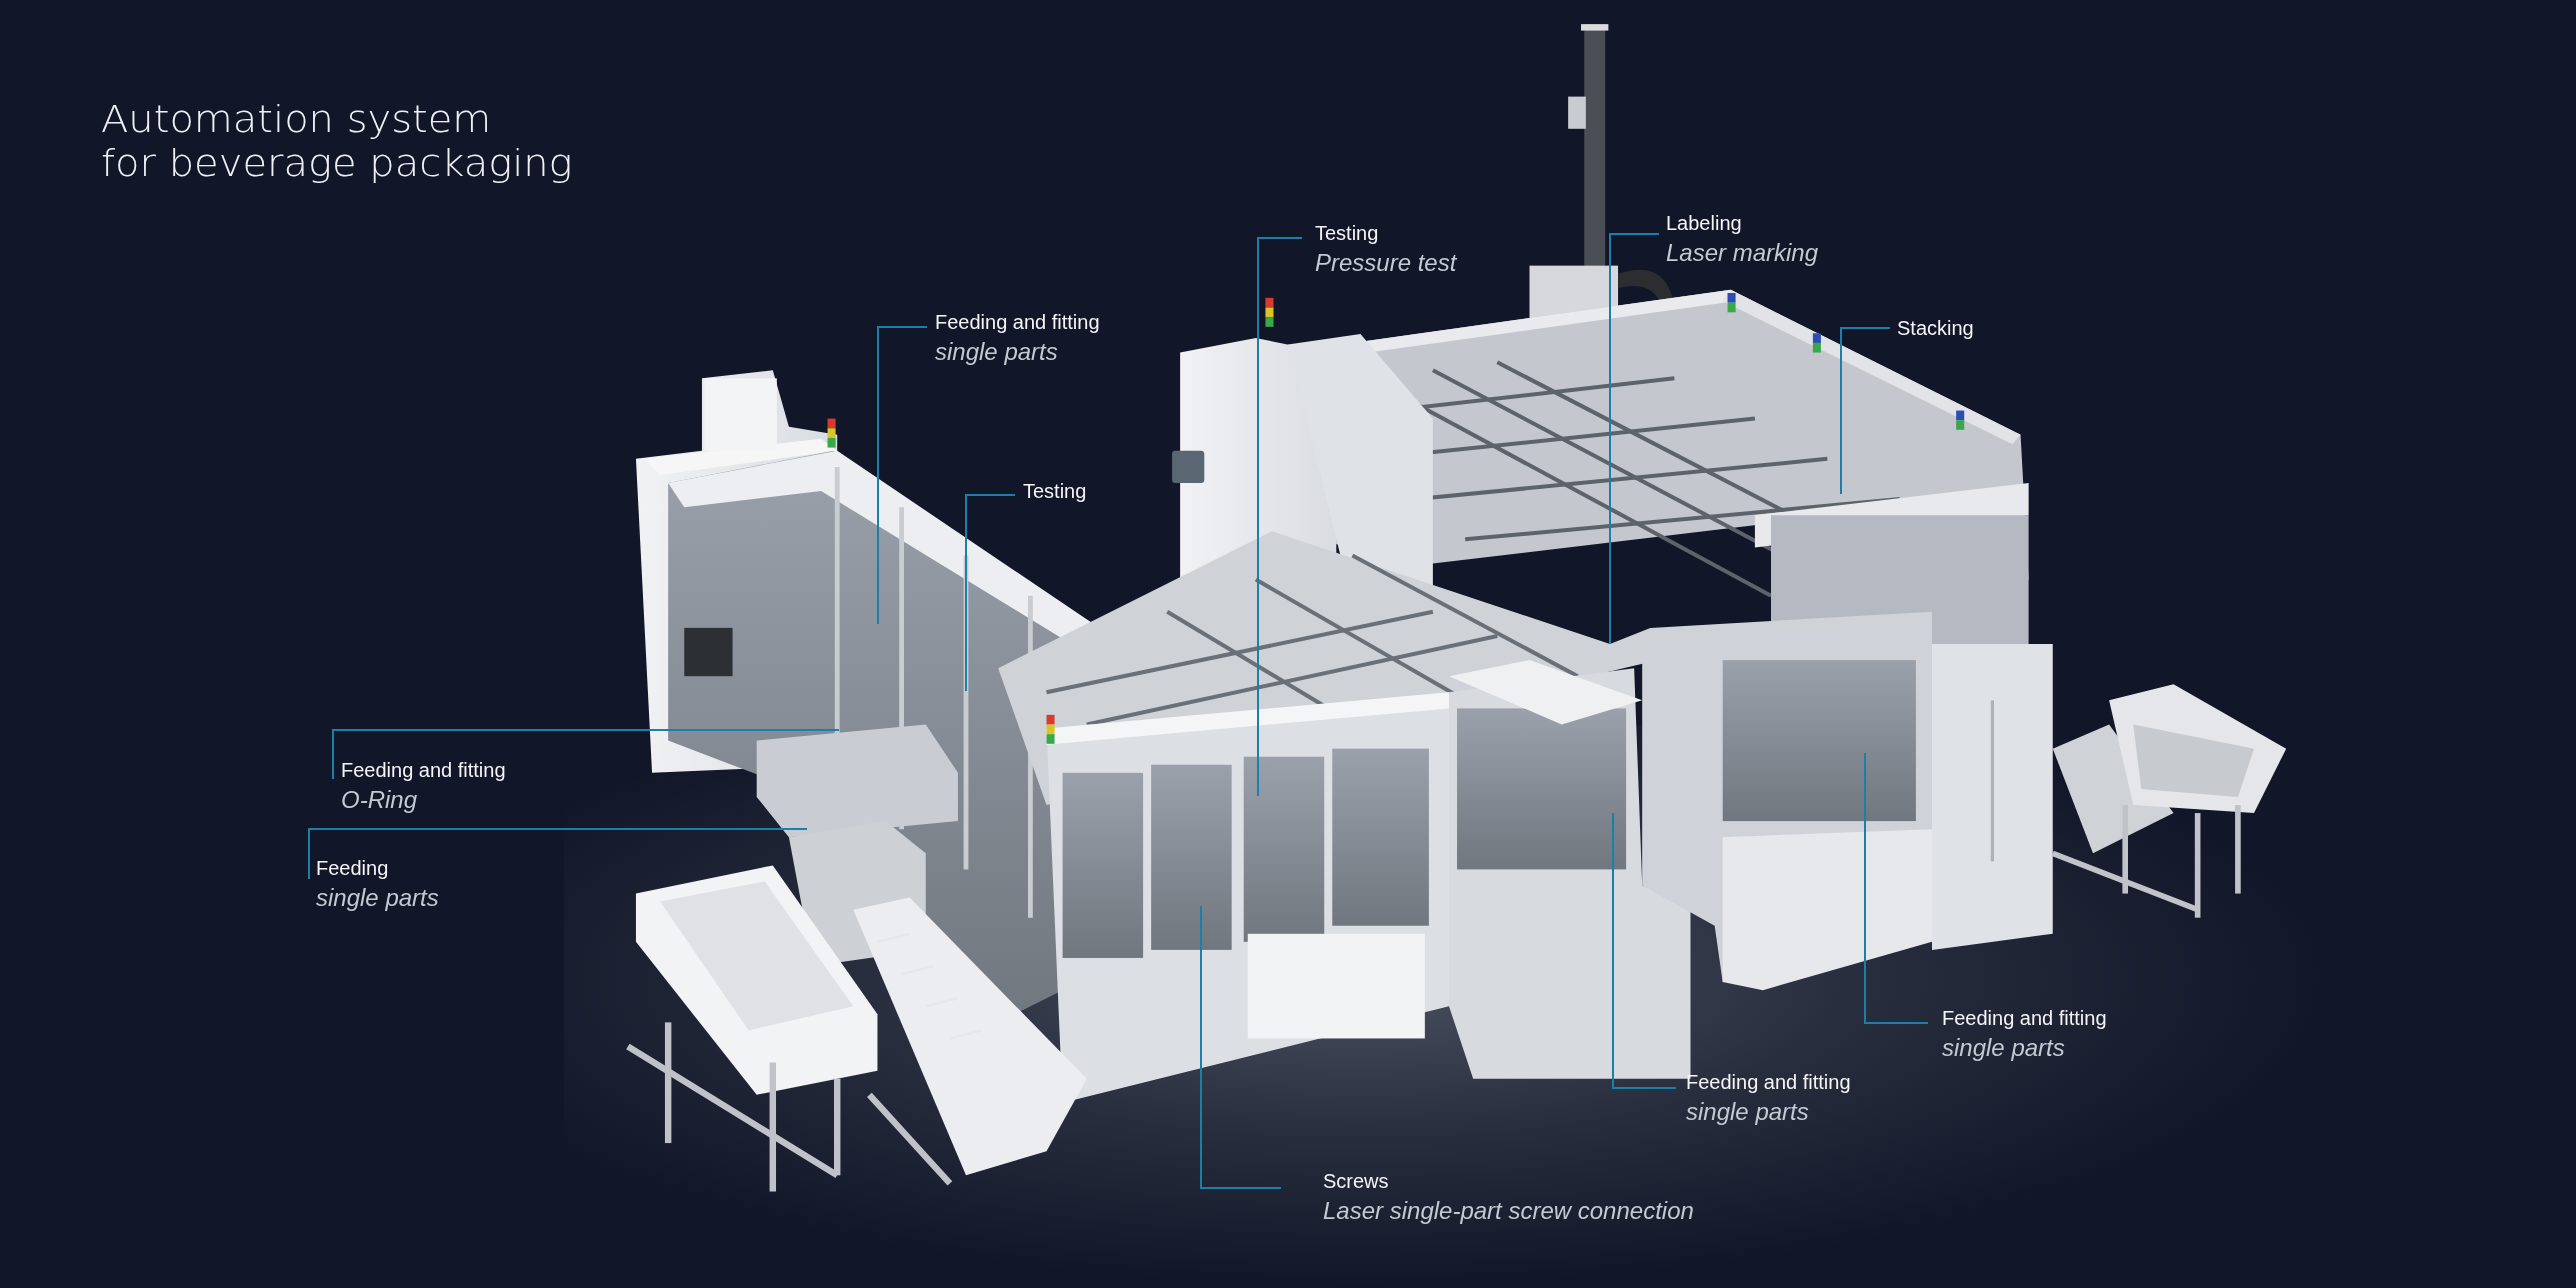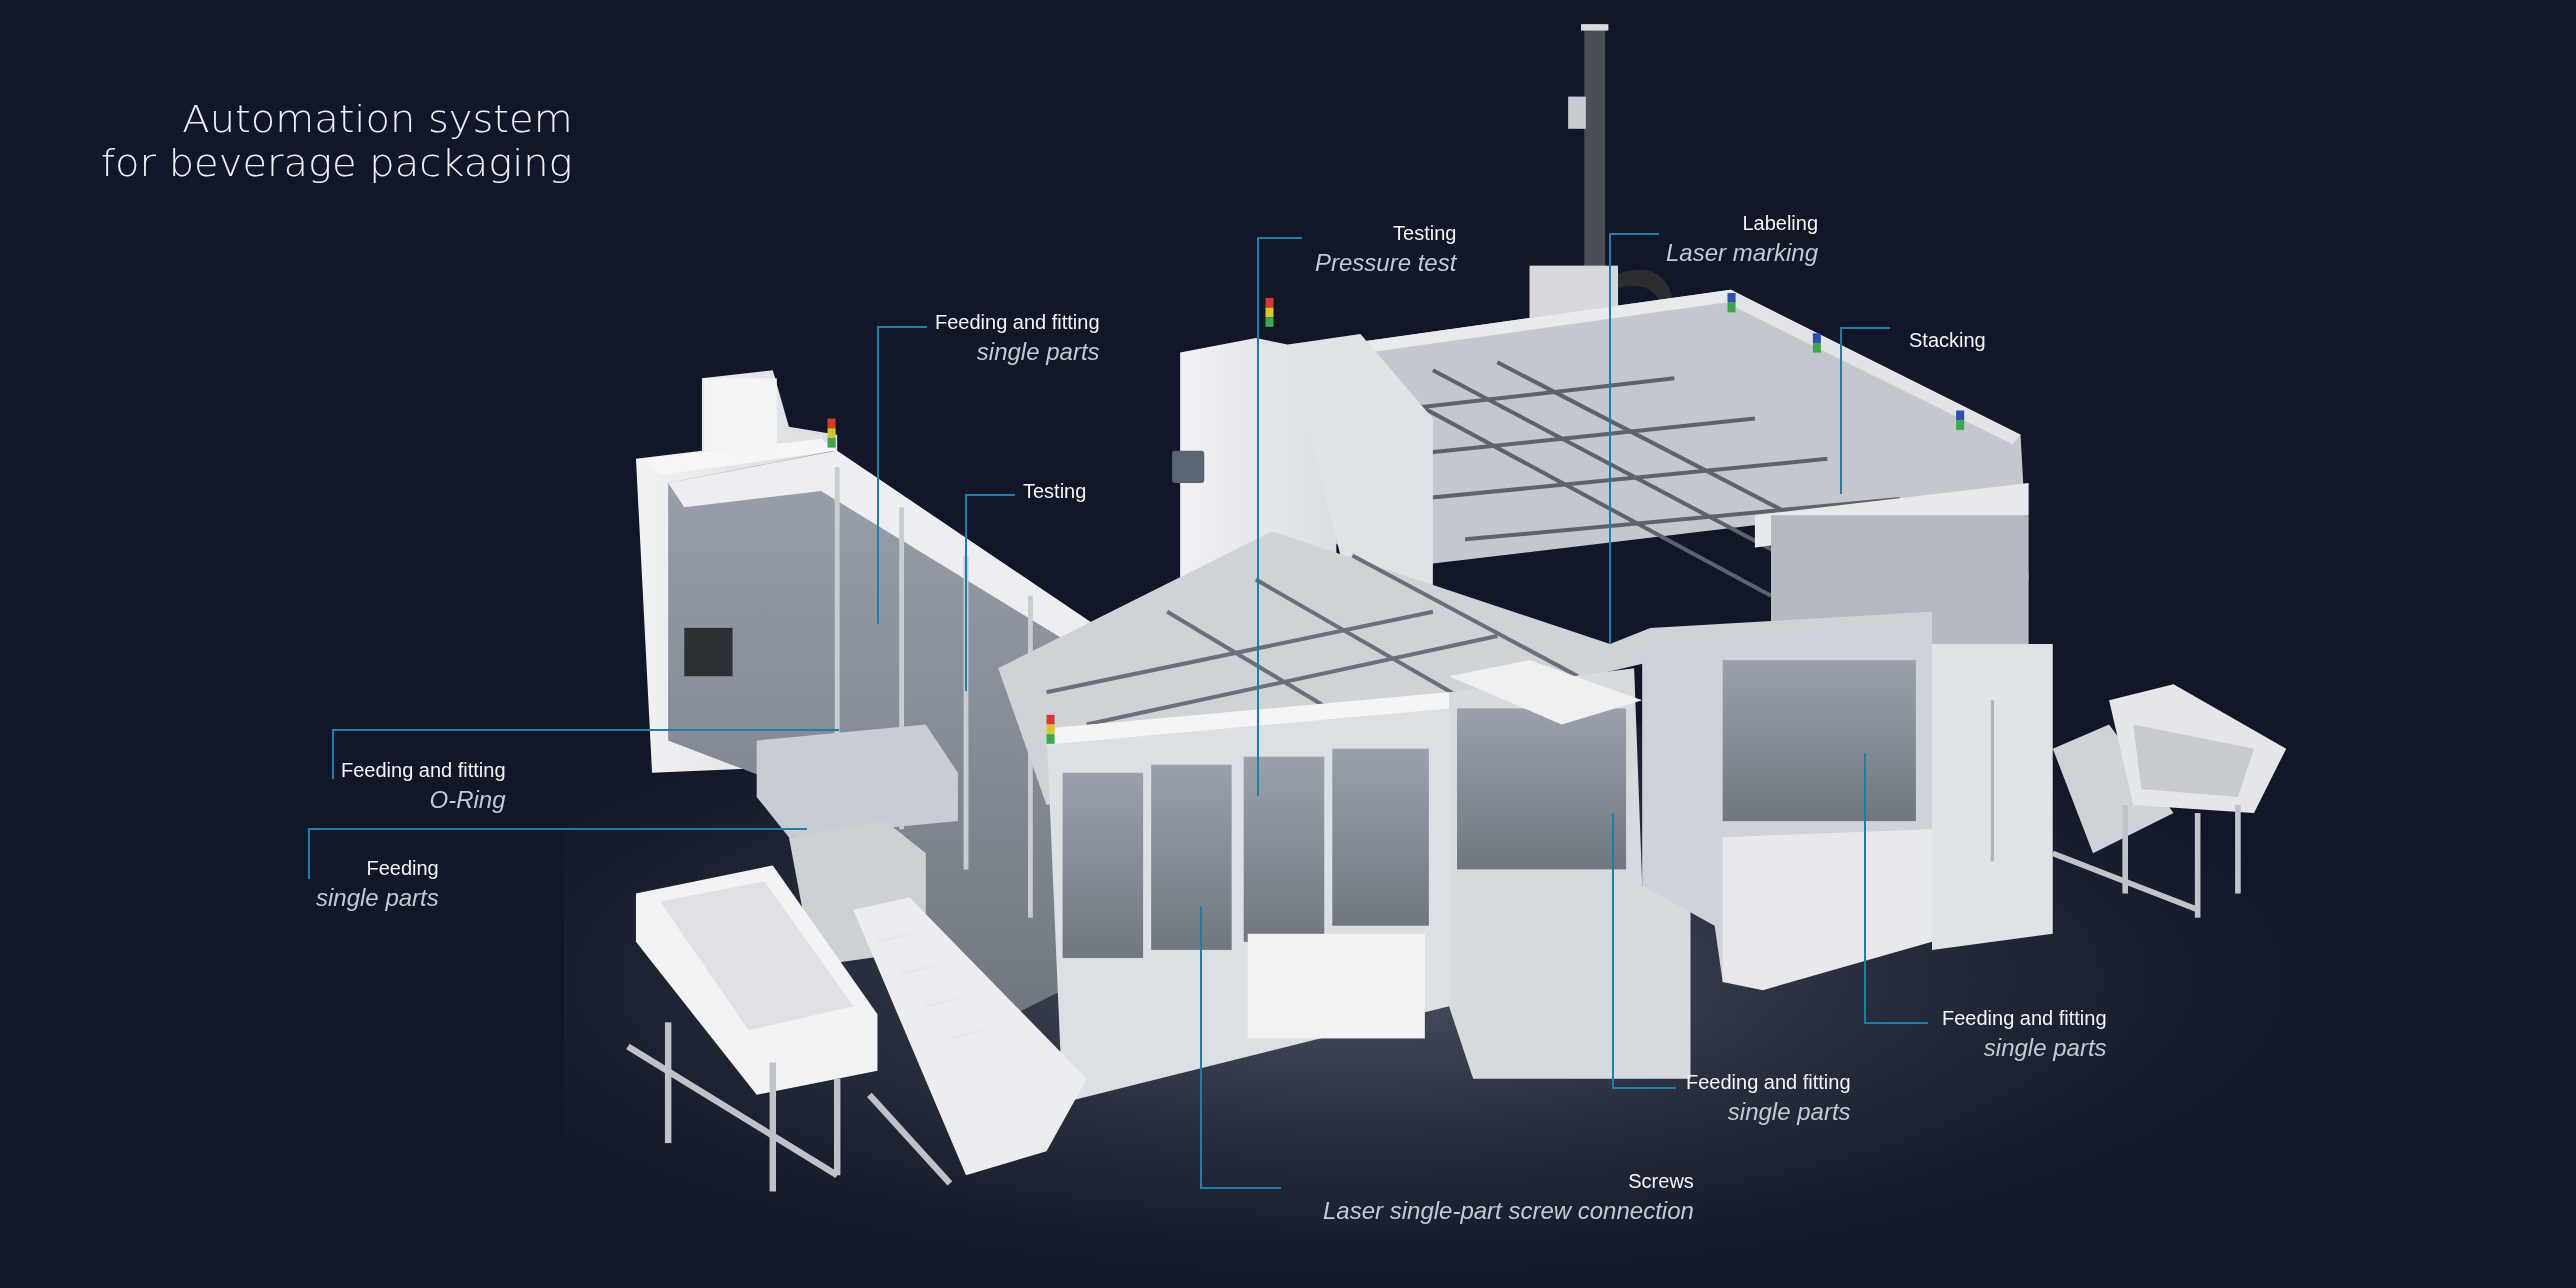--- a/index.html
+++ b/index.html
@@ -1,21 +1,21 @@
 <!DOCTYPE html>
 <html style="font-size:13px"><head>
 <meta charset="utf-8">
 <style>
   html, body { margin: 0; padding: 0; }
   body {
     width: 2576px; height: 1288px; overflow: hidden; position: relative;
     background: #111628;
     font-family: "Liberation Sans", sans-serif;
   }
-  #stage { position: absolute; inset: 0; text-align: right; }
+  #stage { position: absolute; inset: 0; }
   .floor-glow {
     position: absolute; left: 564px; top: 725px; width: 1771px; height: 564px;
     background: radial-gradient(ellipse at 45% 45%, rgba(120,128,140,0.55) 0%, rgba(70,76,90,0.45) 35%, rgba(17,22,40,0) 70%);
     pointer-events: none;
   }
   .title {
     position: absolute; left: 101px; top: 97px;
     color: #eef0f4; font-family: "DejaVu Sans", sans-serif; font-weight: 300;
     font-size: 40px; line-height: 48px; letter-spacing: 0px;
     transform: scaleY(0.92);
@@ -248,21 +248,21 @@
   <div class="callout" style="left:1315px;top:220px;">
     <div class="main">Testing</div>
     <div class="sub">Pressure test</div>
   </div>
 
   <div class="callout" style="left:1666px;top:210px;">
     <div class="main">Labeling</div>
     <div class="sub">Laser marking</div>
   </div>
 
-  <div class="callout" style="left:1897px;top:327px;margin-left:12px;">
+  <div class="callout" style="left:1897px;top:315px;">
     <div class="main">Stacking</div>
   </div>
 
   <div class="callout" style="left:341px;top:757px;">
     <div class="main">Feeding and fitting</div>
     <div class="sub">O-Ring</div>
   </div>
 
   <div class="callout" style="left:316px;top:855px;">
     <div class="main">Feeding</div>

